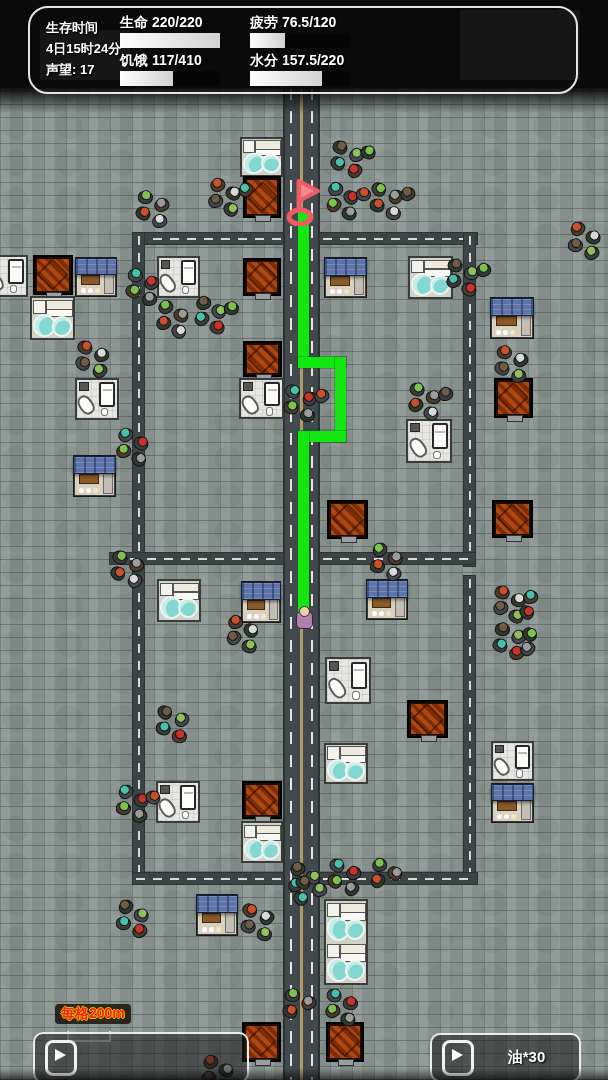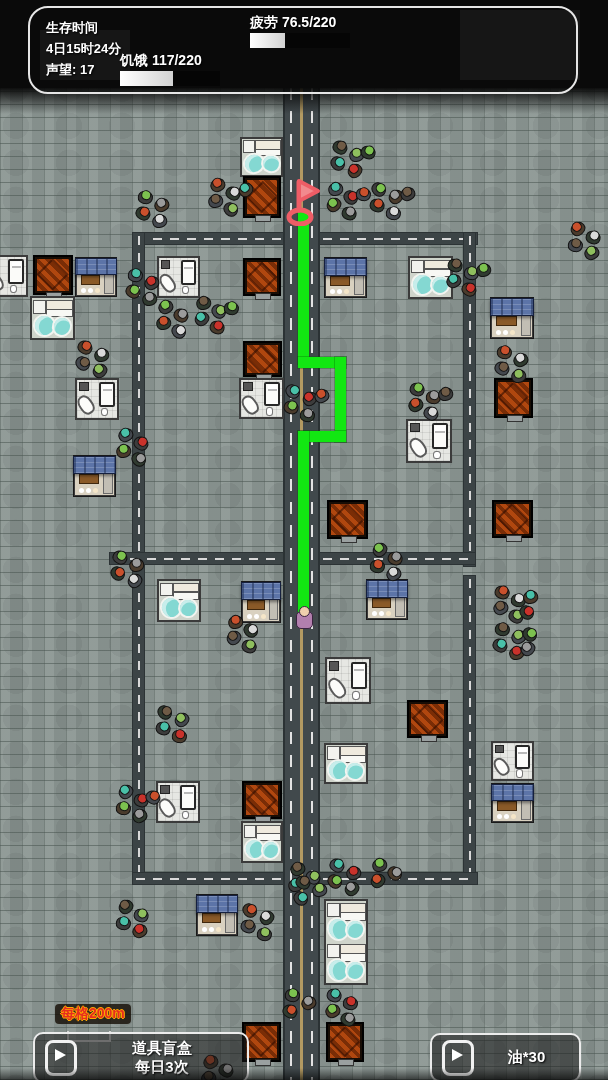--- a/index.html
+++ b/index.html
@@ -902,41 +902,49 @@
     <div class="tex" style="left:460px;top:10px;width:120px;height:70px;"></div>
     <div class="tex" style="left:40px;top:30px;width:90px;height:50px;"></div>
   </div>
 
   <div id="hud">
     <div class="hud-left">
       <div>生存时间</div>
       <div>4日15时24分</div>
       <div>声望: 17</div>
     </div>
+    <div class="stat s1">
+      <div class="stat-line"><span>生命</span> <span>220/220</span></div>
+      <div class="stat-bar">
+          <div class="stat-fill" style="width: 100%;"></div>
+        </div>
+    </div>
     <div class="stat s2">
-      <div class="stat-line"><span>饥饿</span> <span>117/220</span></div>
+      <div class="stat-line"><span>饥饿</span> <span>117/410</span></div>
       <div class="stat-bar">
           <div class="stat-fill" style="width: 53%;"></div>
         </div>
     </div>
     <div class="stat s3">
-      <div class="stat-line"><span>疲劳</span> <span>76.5/220</span></div>
+      <div class="stat-line"><span>疲劳</span> <span>76.5/120</span></div>
       <div class="stat-bar">
           <div class="stat-fill" style="width: 35%;"></div>
+        </div>
+    </div>
+    <div class="stat s4">
+      <div class="stat-line"><span>水分</span> <span>157.5/220</span></div>
+      <div class="stat-bar">
+          <div class="stat-fill" style="width: 72%;"></div>
         </div>
     </div>
   </div>
 
   <div id="scale-label">每格200m</div>
   <div id="scale-bracket"></div>
 
   <div class="gbtn" id="btn-blindbox">
     <div class="play-icon"></div>
-    <div class="btn-text">
-      <div>道具盲盒</div>
-      <div>每日3次</div>
-    </div>
   </div>
   <div class="gbtn" id="btn-oil">
     <div class="play-icon"></div>
     <div class="btn-text">油*30</div>
   </div>
 </div>
 
 </body></html>

